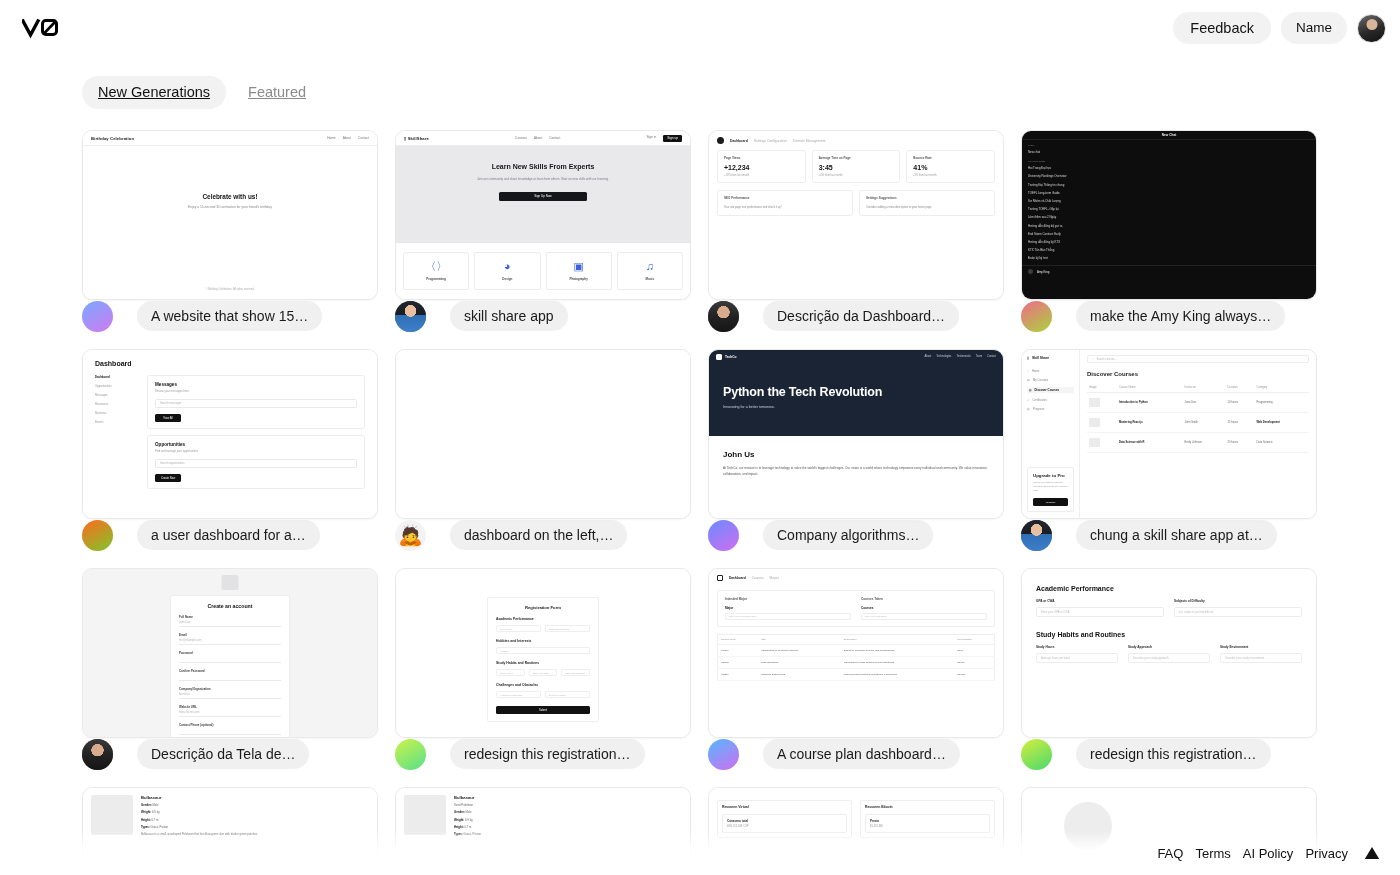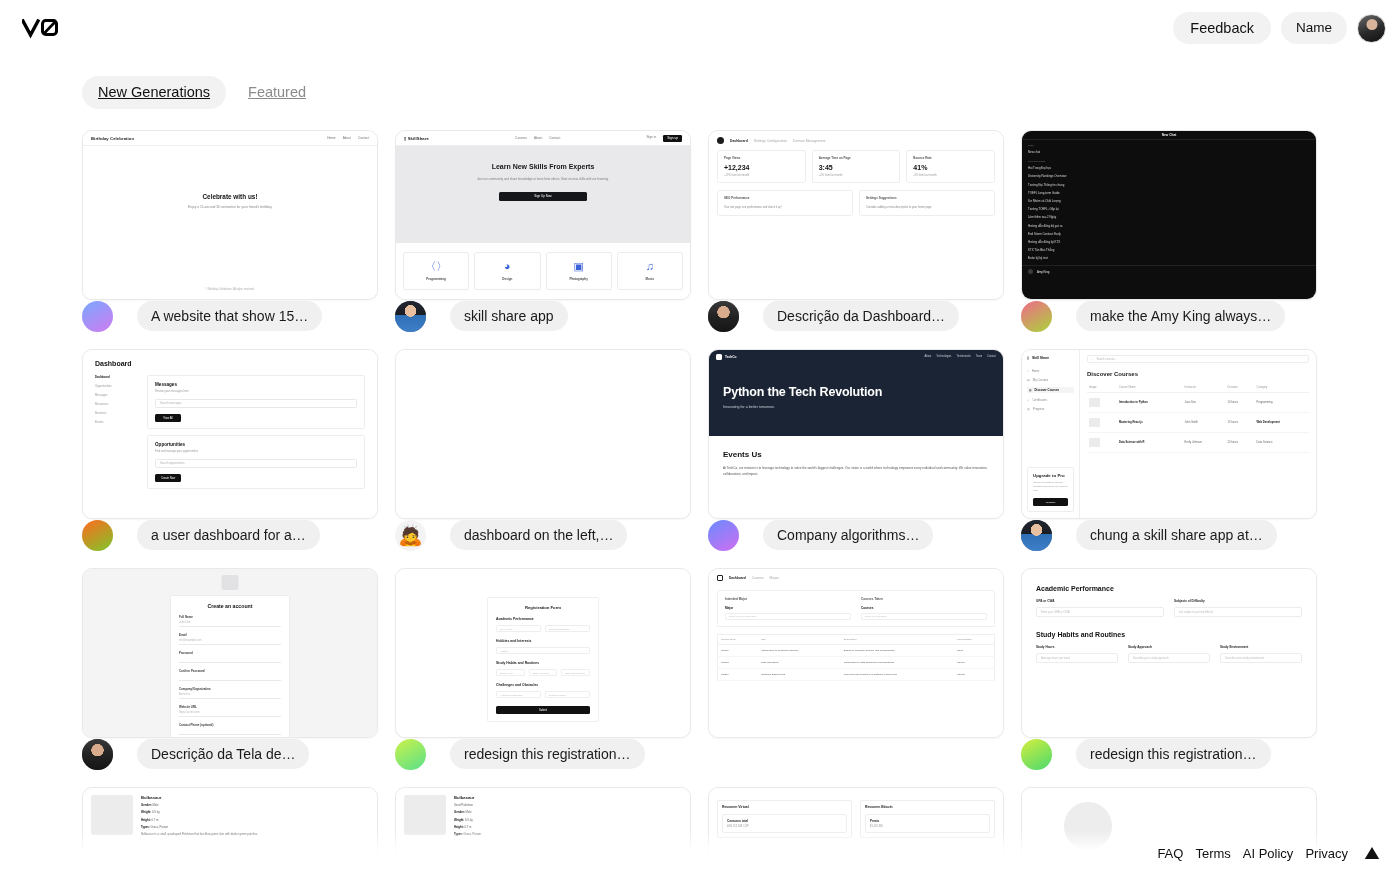--- a/index.html
+++ b/index.html
@@ -527,21 +527,21 @@
               <span>Technologies</span>
               <span>Testimonials</span>
               <span>Team</span>
               <span>Contact</span>
             </span>
           </div>
           <div class="c7-h">Python the Tech Revolution</div>
           <div class="c7-s">Innovating for a better tomorrow.</div>
         </div>
         <div class="c7-ab">
-          <div class="c7-at">Events Us</div>
+          <div class="c7-at">John Us</div>
           <div class="c7-ap">At TechCo, our mission is to leverage technology to solve the world's biggest challenges. Our vision is a world where technology empowers every individual and community. We value innovation, collaboration, and impact.</div>
         </div>
       </div>
     </div>
     <div class="meta">
       <div class="av" style="background:linear-gradient(150deg,#6a8bff,#cf6ef0)"></div>
       <div class="chip">Company algorithms…</div>
     </div>
   </div>
 
@@ -755,20 +755,24 @@
             <tr>
               <td>CS201</td>
               <td>Software Engineering</td>
               <td>Principles and practices of software engineering</td>
               <td>CS102</td>
             </tr>
           </tbody>
         </table>
       </div>
     </div>
+    <div class="meta">
+      <div class="av" style="background:linear-gradient(150deg,#55b8ff,#cf6ef0)"></div>
+      <div class="chip">A course plan dashboard…</div>
+    </div>
   </div>
 
   <div class="cell">
     <div class="thumb">
       <div class="mini c12">
         <div class="c12-h">Academic Performance</div>
         <div class="c12-row">
           <div class="c12-f">
             <div class="c12-lb">GPA or CWA</div>
             <div class="c12-in">Enter your GPA or CWA</div>

